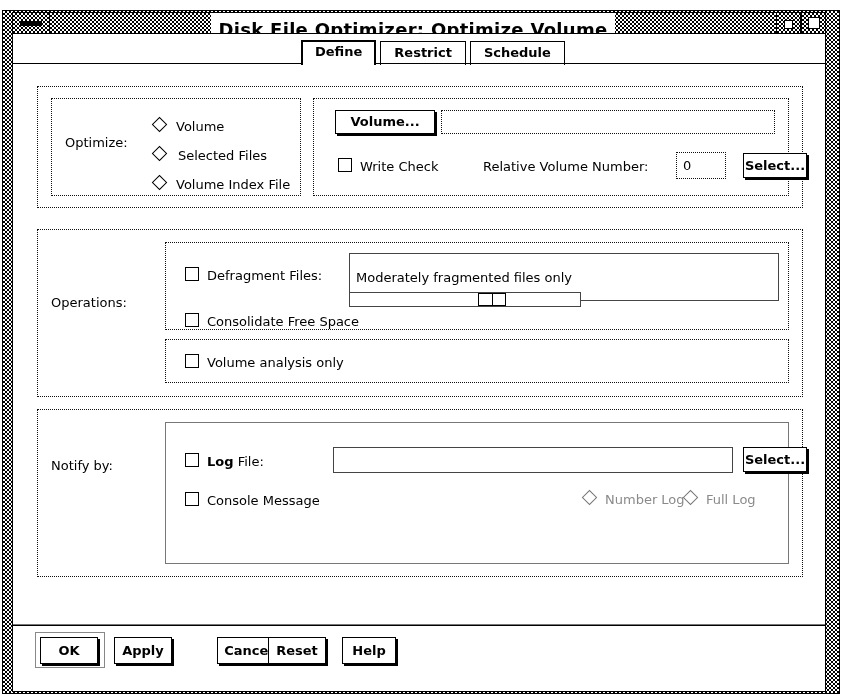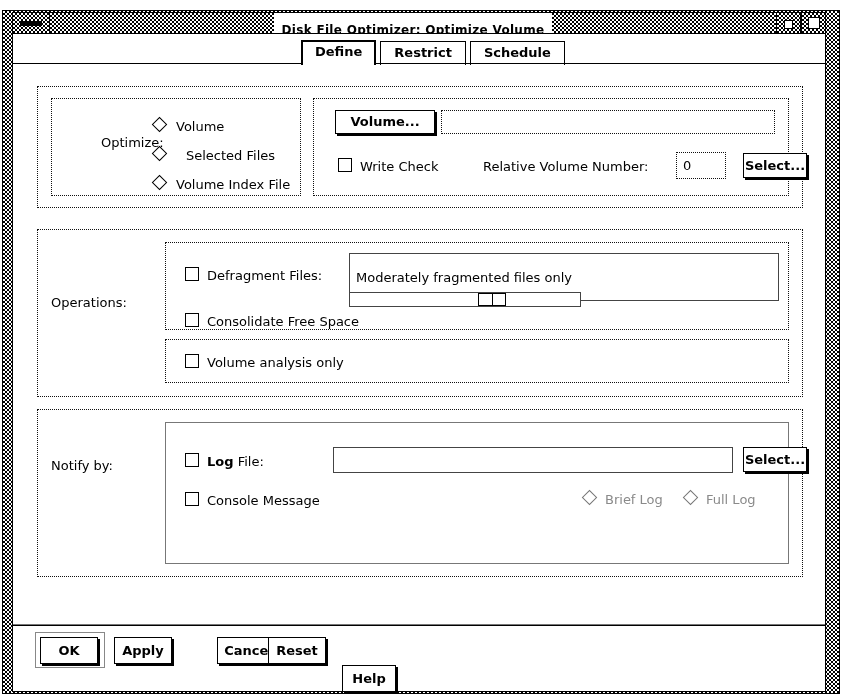--- a/index.html
+++ b/index.html
@@ -82,21 +82,21 @@
     align-items: center;
     justify-content: center;
     overflow: hidden;
   }
 
   .title-text {
     position: relative;
     z-index: 2;
     background: #ffffff;
     color: #000;
-    font-size: 12px;
+    font-size: 18px;
     font-weight: bold;
     letter-spacing: 0.3px;
     padding: 15px 8px 2px 8px;
     white-space: nowrap;
     font-family: "DejaVu Sans", sans-serif;
   }
 
   .title-btn {
     width: 25px;
     box-sizing: border-box;
@@ -367,31 +367,31 @@
       </div>
     </div>
     <div class="tab-underline"></div>
 
     <div class="body">
 
       <div class="panel dotted" style="left:24px; top:22px; width:766px; height:122px;"></div>
 
       <div class="inner-box dotted" style="left:38px; top:34px; width:250px; height:98px;"></div>
 
-      <div class="label" style="left:52px; top:72px;margin-left:36px;">Optimize:</div>
+      <div class="label" style="left:52px; top:72px;">Optimize:</div>
 
       <div class="radio" style="left:140px; top:54px;">
         <div class="dia"></div>
       </div>
       <div class="label bold" style="left:163px; top:56px;">Volume</div>
 
       <div class="radio" style="left:140px; top:83px;">
         <div class="dia"></div>
       </div>
-      <div class="label bold" style="left:173px; top:85px;">Selected Files</div>
+      <div class="label bold" style="left:165px; top:85px;">Selected Files</div>
 
       <div class="radio" style="left:140px; top:112px;">
         <div class="dia"></div>
       </div>
       <div class="label bold" style="left:163px; top:114px;">Volume Index File</div>
 
       <div class="inner-box dotted" style="left:300px; top:34px; width:476px; height:98px;"></div>
 
       <div class="btn" style="left:322px; top:46px; width:100px; height:24px;">Volume...</div>
 
@@ -443,36 +443,36 @@
       <div class="textfield" style="left:320px; top:383px; width:400px; height:26px;"></div>
 
       <div class="btn" style="left:730px; top:383px; width:64px; height:25px;">Select...</div>
 
       <div class="checkbox" style="left:172px; top:428px;"></div>
       <div class="label bold" style="left:194px; top:430px;">Console Message</div>
 
       <div class="radio disabled" style="left:570px; top:427px;">
         <div class="dia"></div>
       </div>
-      <div class="label bold dim" style="left:592px; top:429px;">Brief Log</div>
+      <div class="label bold dim" style="left:592px; top:429px;">Number Log</div>
 
       <div class="radio disabled" style="left:671px; top:427px;">
         <div class="dia"></div>
       </div>
       <div class="label bold dim" style="left:693px; top:429px;">Full Log</div>
 
       <div class="separator" style="left:0px; top:560px; width:812px;"></div>
 
       <div class="btn-default-ring" style="left:22px; top:568px; width:70px; height:36px;"></div>
 
       <div class="btn" style="left:27px; top:573px; width:58px; height:27px;">OK</div>
 
       <div class="btn" style="left:101px; top:573px; width:58px; height:27px;">Apply</div>
 
       <div class="btn" style="left:176px; top:573px; width:63px; height:27px;margin-left:28px;">Cancel</div>
 
       <div class="btn" style="left:255px; top:573px; width:58px; height:27px;">Reset</div>
 
-      <div class="btn" style="left:329px; top:573px; width:54px; height:27px;margin-top:28px;">Help</div>
+      <div class="btn" style="left:329px; top:573px; width:54px; height:27px;">Help</div>
 
     </div>
   </div>
 </div>
 
 </body></html>

